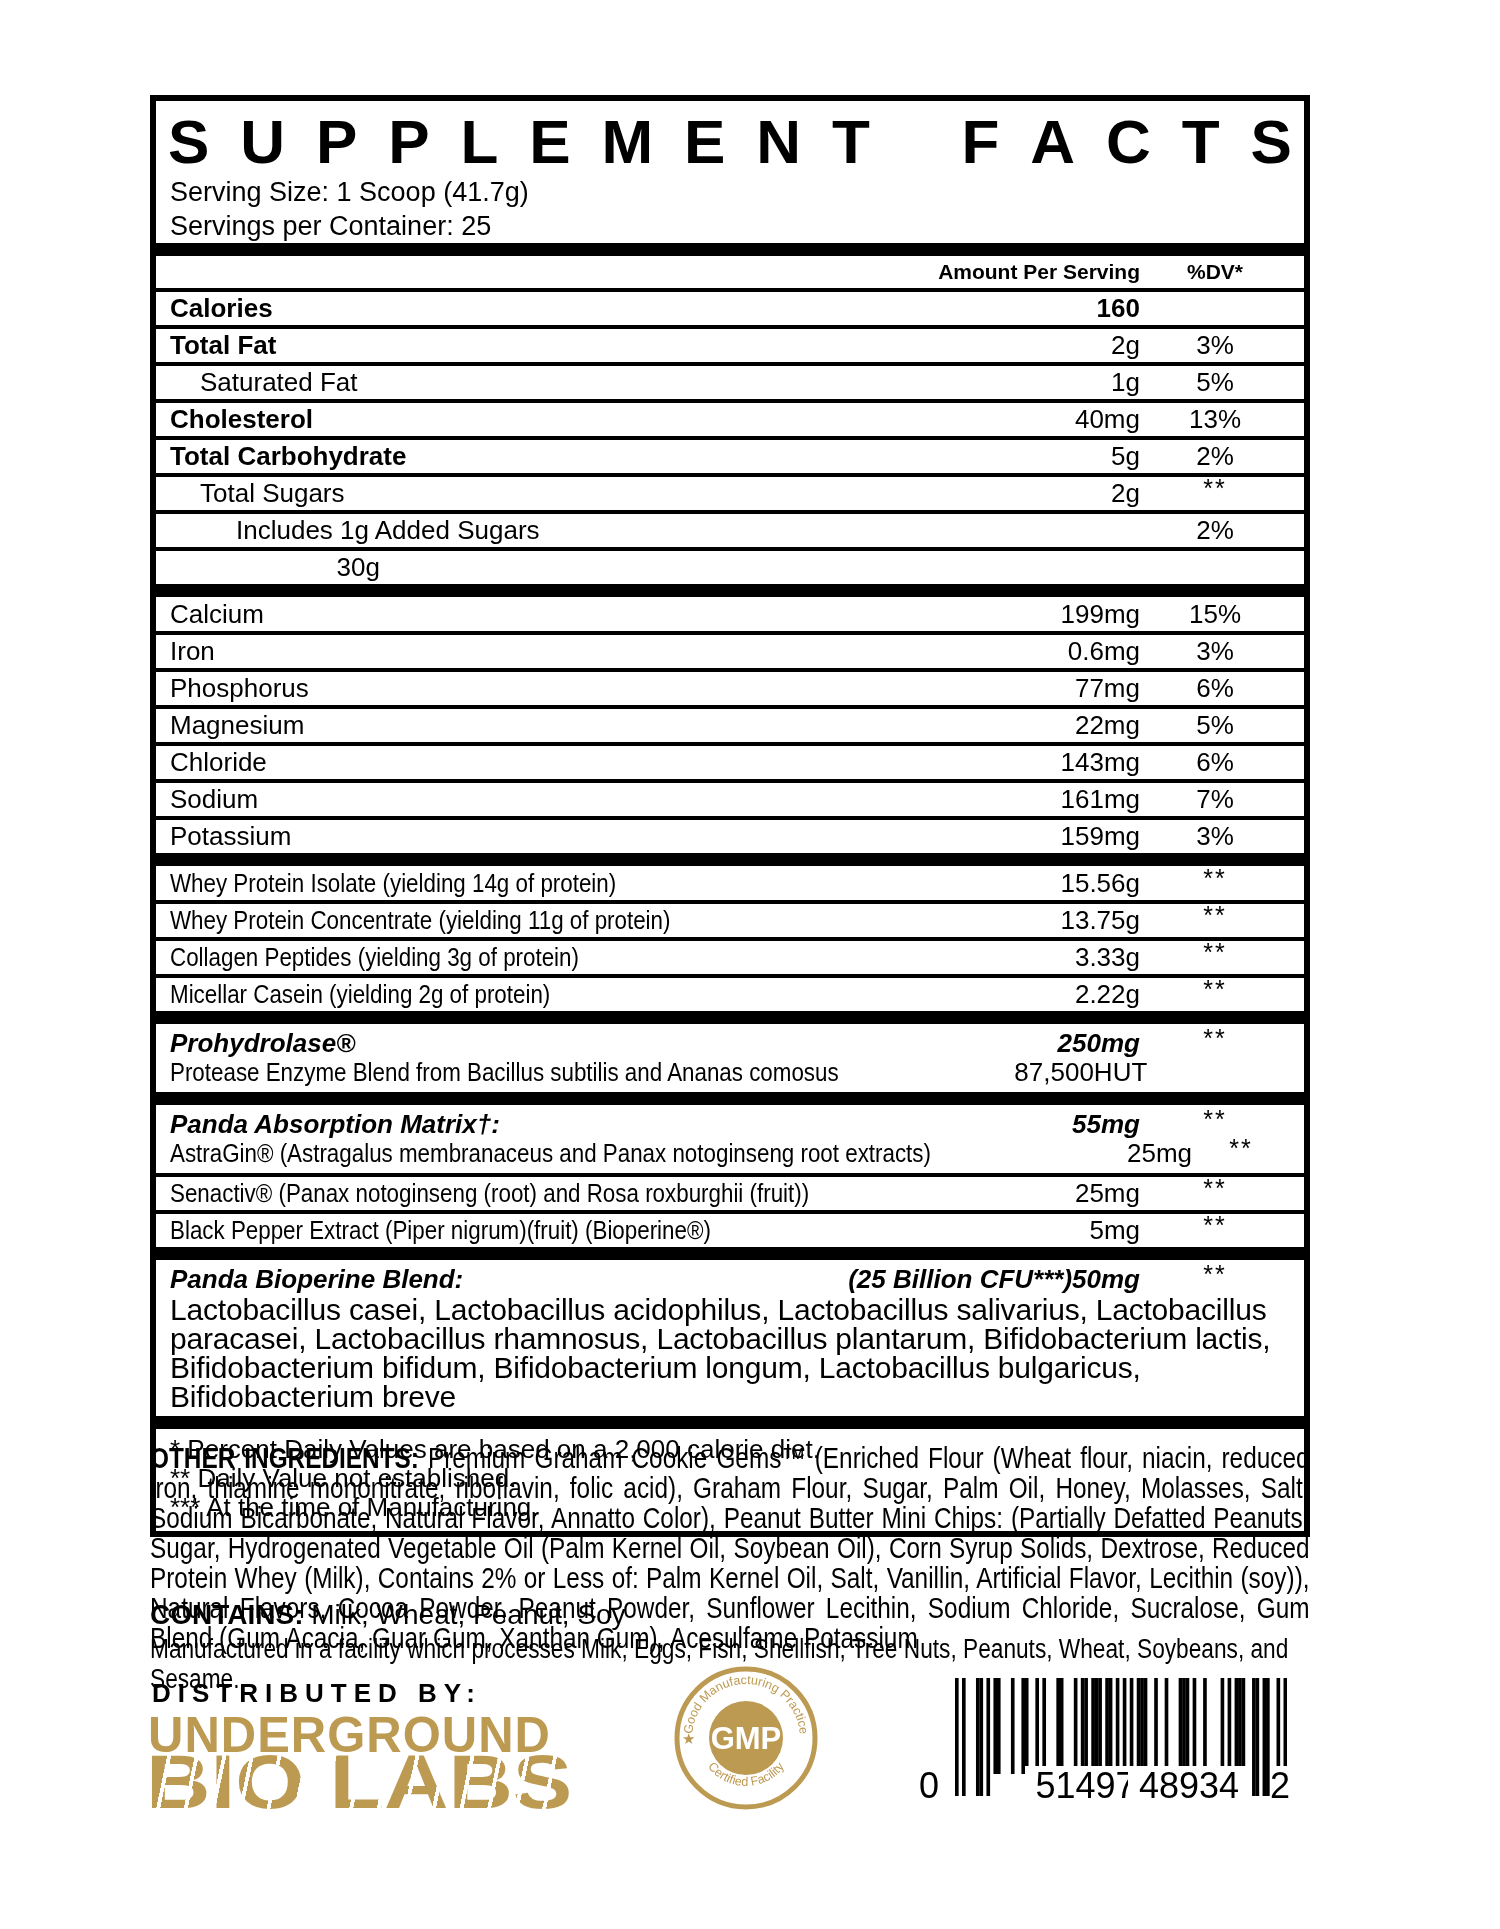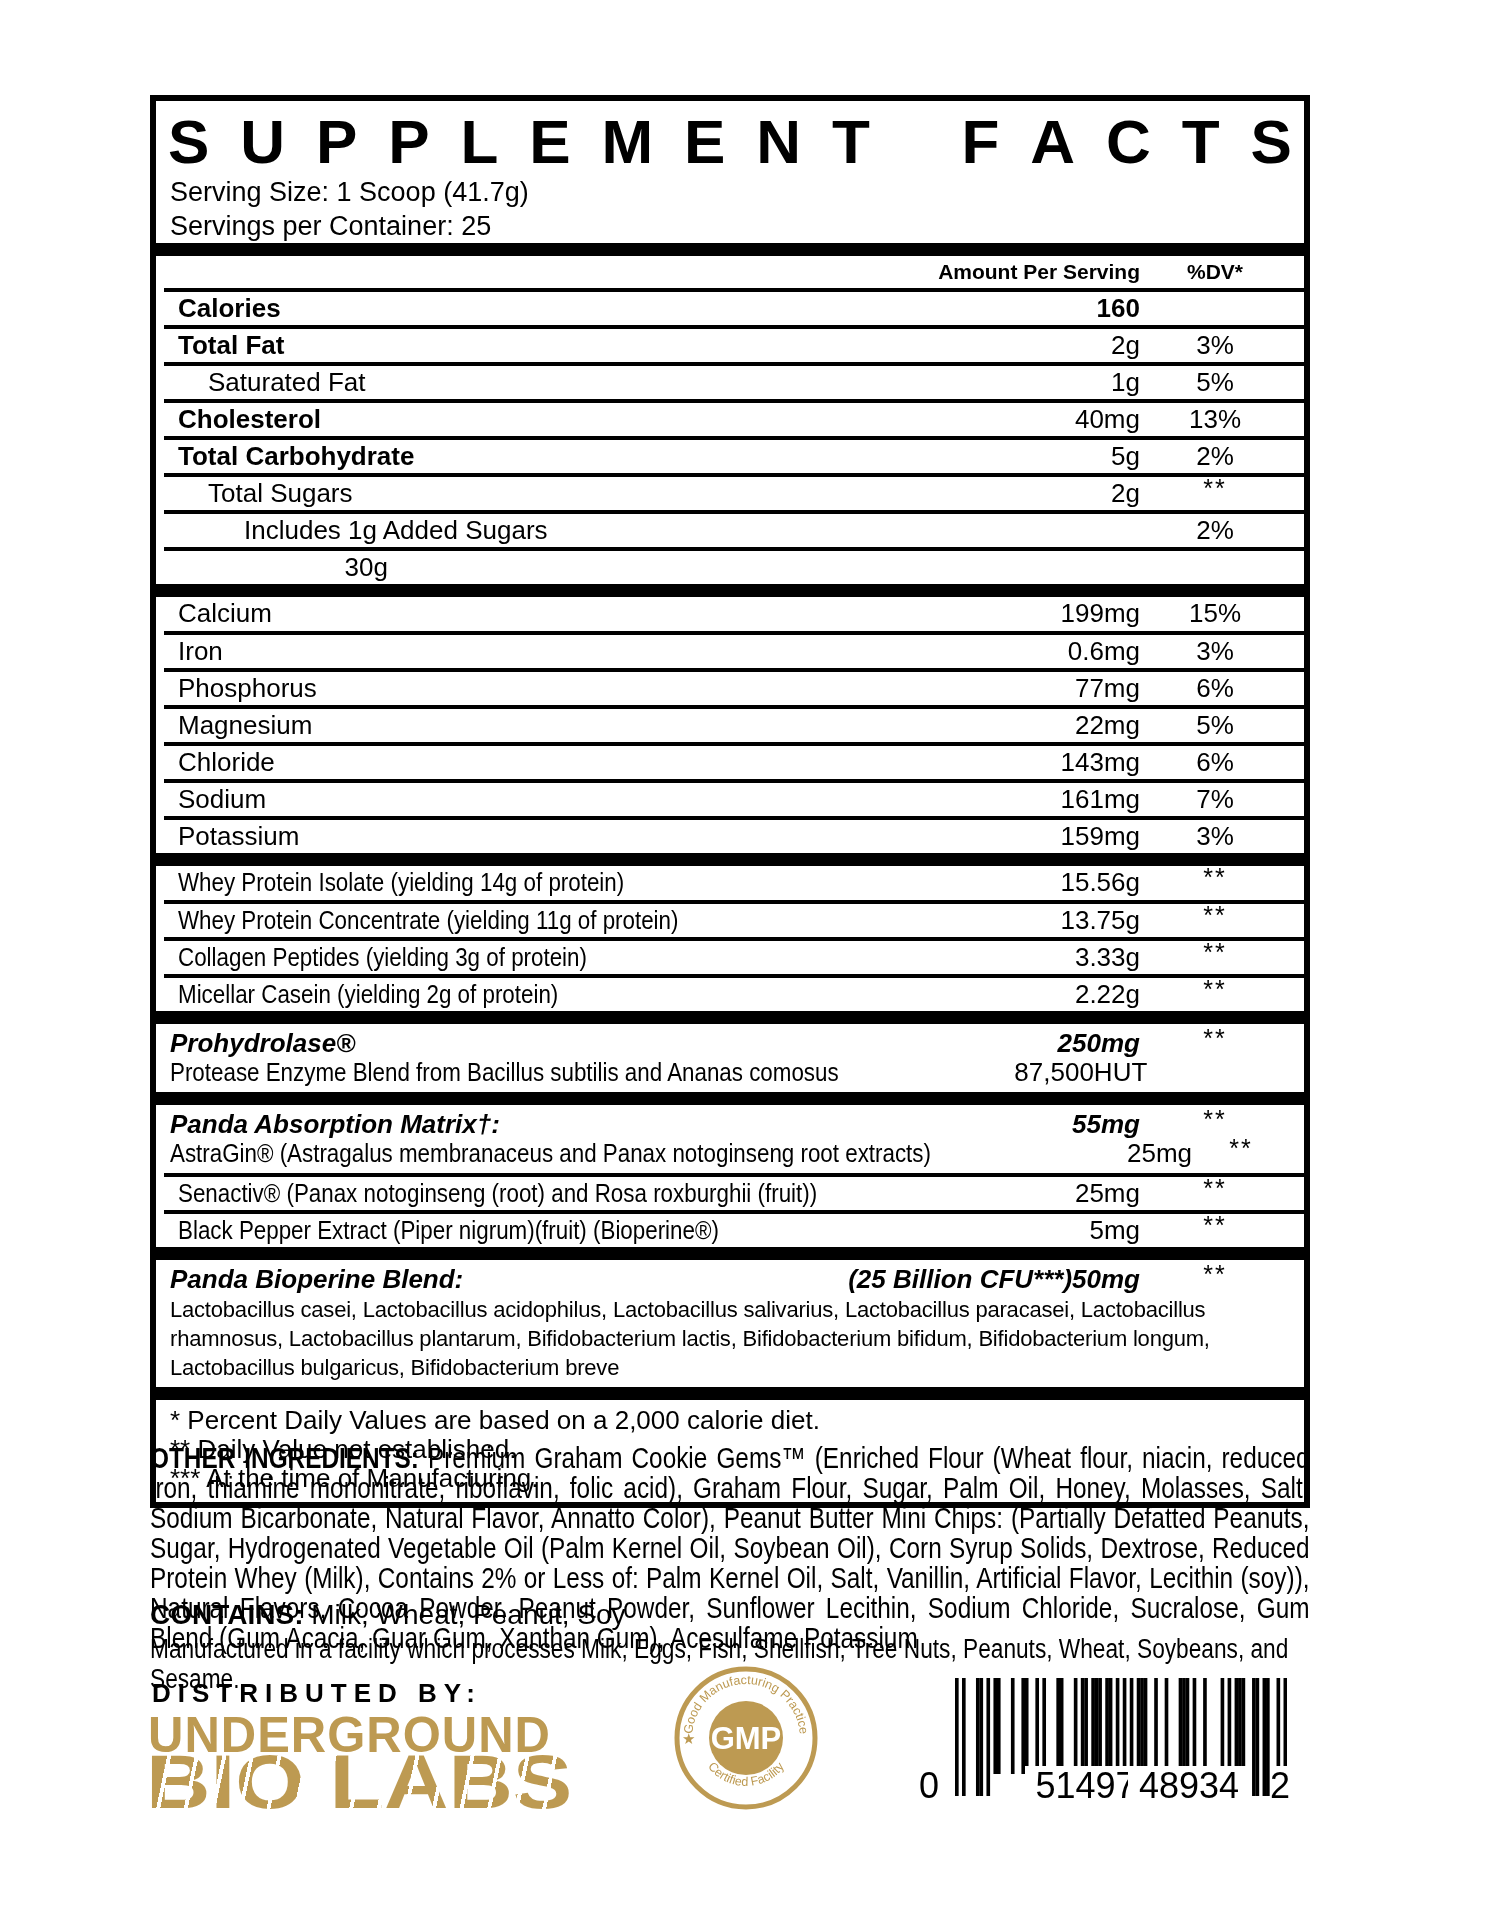--- a/index.html
+++ b/index.html
@@ -10,39 +10,39 @@
           border:6px solid #000;background:#fff;}
   .sf-title{display:flex;justify-content:space-between;align-items:flex-end;
             font-weight:bold;font-size:62px;line-height:58px;padding:12px 12px 4px 12px;}
   .sf-title .wordgap{width:30px;}
   .sf-sub{font-size:27px;line-height:32px;padding:1px 14px;}
   .bar{height:13px;background:#000;}
   .hdr{display:flex;align-items:center;font-weight:bold;font-size:21px;padding:4px 14px;}
   .hdr .h-amt{flex:1;text-align:right;}
   .hdr .h-dv{width:150px;text-align:center;}
 
-  .row{display:flex;border-top:4px solid #000;
-       font-size:26px;line-height:27px;padding:3px 14px;box-sizing:border-box;min-height:34px;margin-left:8px;}
+  .row{display:flex;align-items:center;border-top:4px solid #000;
+       font-size:26px;line-height:27px;padding:3px 14px;box-sizing:border-box;min-height:34px;}
   .row.nb{border-top:none;}
   .lbl{flex:1;}
   .amt{width:210px;text-align:right;white-space:nowrap;}
   .dv{width:150px;text-align:center;white-space:nowrap;}
   .b{font-weight:bold;}
   .bi{font-weight:bold;font-style:italic;}
   .ind1{padding-left:30px;}
   .ind2{padding-left:66px;}
   .cond{transform:scaleX(.86);transform-origin:0 50%;white-space:nowrap;}
   .est{letter-spacing:2px;position:relative;top:-5px;font-size:25px;}
 
   .cellrow{border-top:4px solid #000;padding:5px 14px;font-size:26px;line-height:29px;}
   .cellrow.nb{border-top:none;}
   .cline{display:flex;align-items:flex-start;}
   .amt.wide{width:auto;min-width:210px;flex:0 0 auto;}
 
-  .problist{font-size:22px;line-height:29px;padding-top:1px;letter-spacing:-.2px;}
+  .problist{font-size:30px;line-height:29px;padding-top:1px;letter-spacing:-.2px;}
   .foot{padding:6px 14px 9px 14px;font-size:26px;line-height:29px;}
 
   
   .para{position:absolute;left:150px;width:1160px;font-size:29px;line-height:30px;}
   .condblock{width:119%;transform:scaleX(.84);transform-origin:0 0;text-align:justify;}
   .para.oi{top:1443px;}
   .para.ct{top:1600px;font-size:28px;}
   .para.fa{top:1634px;font-size:27px;}
   .para.fa .condblock{text-align:left;}
 

